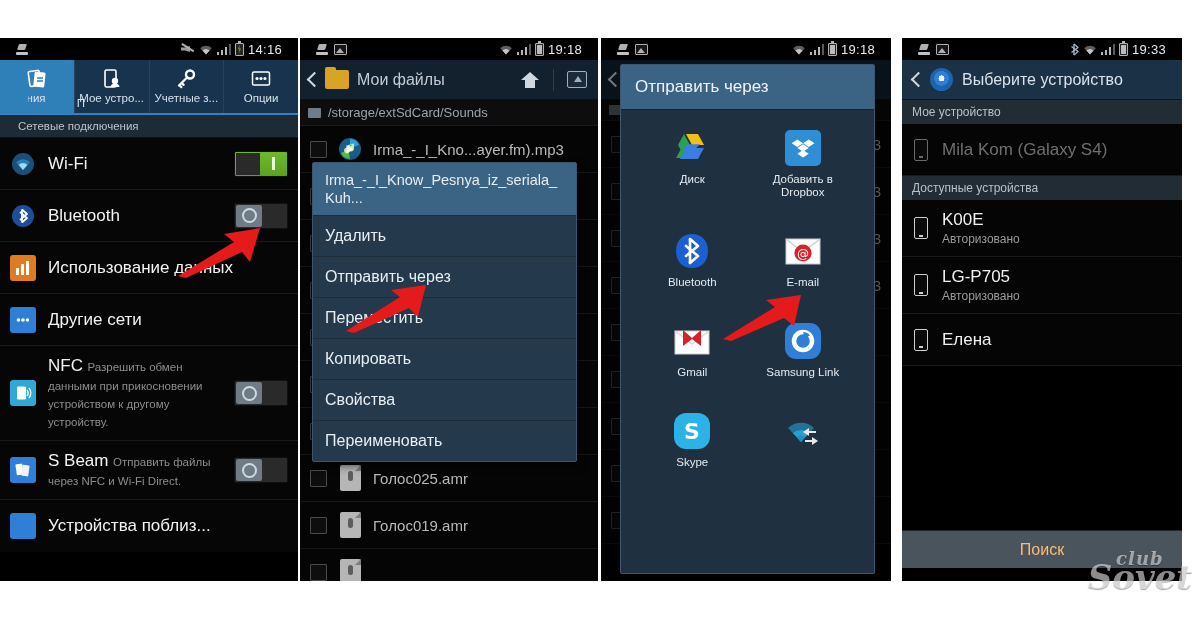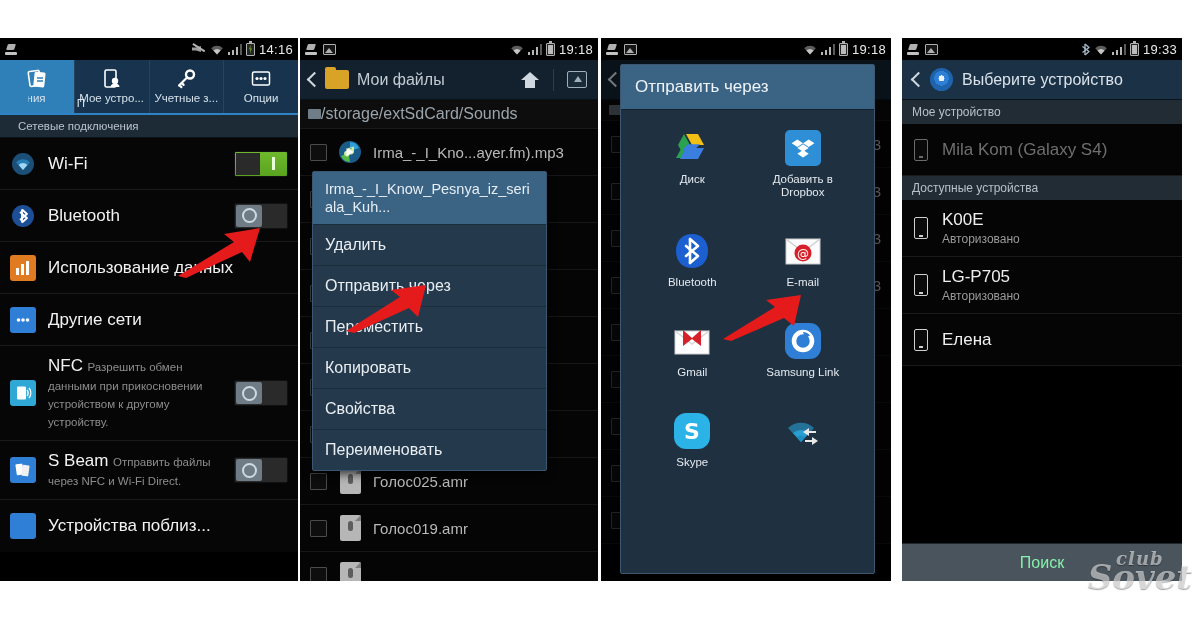--- a/index.html
+++ b/index.html
@@ -27,21 +27,21 @@
   .panel.p2 { left: 300px; width: 298px; }
   .panel.p3 { left: 601px; width: 290px; }
   .panel.p4 { left: 902px; width: 280px; }
 
   
   .statusbar {
     height: 22px;
     background: #000;
     display: flex;
     align-items: center;
-    padding: 0 5px;
+    padding: 0 16px;
     color: #d8d8d8;
     font-size: 12px;
   }
   .sb-left { display: flex; align-items: center; gap: 5px; }
   .sb-right { margin-left: auto; display: flex; align-items: center; gap: 4px; }
   .sb-time { font-size: 13px; color: #e8e8e8; letter-spacing: .3px; }
   .sbicon { display: inline-block; opacity: .85; }
   .ico-brush { width: 13px; height: 12px; position: relative; }
   .ico-brush::before {
     content: ""; position: absolute; left: 2px; top: 1px;
@@ -195,22 +195,22 @@
     content:""; position:absolute; left:4px; top:7px; width:10px; height:9px; background:#cfd8e0;
   }
   .ico-upfolder {
     width:20px;height:17px;border:1.6px solid #9fb0bd;border-radius:2px;position:relative;background:#1b2b39;
   }
   .ico-upfolder::after{
     content:"";position:absolute;left:6px;top:4px;width:0;height:0;
     border-left:4px solid transparent;border-right:4px solid transparent;border-bottom:6px solid #9fb0bd;
   }
   .fm-path {
-    display:flex; align-items:center; padding: 5px 8px;
-    background:#0d0d0d; color:#9aa4ac; font-size:16px; border-bottom:1px solid #1a1a1a;
+    display:flex; align-items:center; gap:7px; padding: 5px 8px;
+    background:#0d0d0d; color:#9aa4ac; font-size:13px; border-bottom:1px solid #1a1a1a;
   }
   .path-ico { width:13px; height:10px; background:#6f7d88; border-radius:1px; }
   .frow {
     display:flex; align-items:center; gap:10px; padding: 8px 10px;
     border-bottom: 1px solid #161616; height: 47px; background:#050505;
   }
   .fcheck { width:17px;height:17px;border:1.6px solid #4b4b4b;border-radius:1px;flex:0 0 17px;background:#0e0e0e;}
   .fname { color:#b9b9b9; font-size:15px; white-space:nowrap; overflow:hidden; text-overflow:ellipsis;}
   .fico { width: 26px; height: 28px; flex:0 0 26px; display:flex; align-items:center; justify-content:center;}
   .mic-doc {
@@ -218,21 +218,21 @@
   }
   .mic-doc::before{
     content:"";position:absolute;right:0;top:0;border-left:6px solid transparent;border-bottom:6px solid #7d7d7d;
   }
   .mic-doc::after{
     content:"";position:absolute;left:8px;top:6px;width:5px;height:10px;background:#5d5d5d;border-radius:3px;
   }
 
   
   .ctx {
-    position: absolute; left: 12px; top: 133px; width: 235px;
+    position: absolute; left: 12px; top: 124px; width: 265px;
     background: #24394b; border: 1px solid #3b5670; border-radius: 2px;
     box-shadow: 0 3px 10px rgba(0,0,0,.7); z-index: 6;
   }
   .ctx .ctx-head {
     background: #3b6383; color:#e6eef5; font-size: 14.5px; padding: 8px 12px; line-height: 18px;
     border-bottom: 1px solid #1b2c3a; word-break: break-all;
   }
   .ctx .ctx-item {
     color: #e9eef3; font-size: 16px; padding: 11px 12px; border-bottom: 1px solid #1b2c3a;
   }
@@ -288,22 +288,22 @@
     width: 14px; height: 22px; border: 1.8px solid #cfcfcf; border-radius: 2px; flex:0 0 14px;
     position: relative; background:#0a0a0a;
   }
   .dev-ico::after { content:""; position:absolute; left:4px; bottom:1.5px; width:4px;height:1.6px;background:#cfcfcf;}
   .dev-ico.dim { border-color:#6a6a6a; }
   .dev-ico.dim::after { background:#6a6a6a; }
   .dev-name { color:#efefef; font-size:17px; }
   .dev-name.dim { color:#6f6f6f; }
   .dev-sub { color:#9a9a9a; font-size:12px; margin-top:2px; }
   .search-btn {
-    position:absolute; left:0; right:0; bottom:0; height: 38px;
-    background:#4a545c; color:#86efac; font-size:16px;
+    position:absolute; left:0; right:0; bottom:13px; height: 38px;
+    background:#4a545c; color:#fdba74; font-size:16px;
     display:flex; align-items:center; justify-content:center;
     border-top: 1px solid #20272c;
   }
 
   
   .arrow { position:absolute; z-index: 20; pointer-events:none; }
 
   
   .watermark {
     position:absolute; right: 8px; bottom: 22px; z-index: 30;

